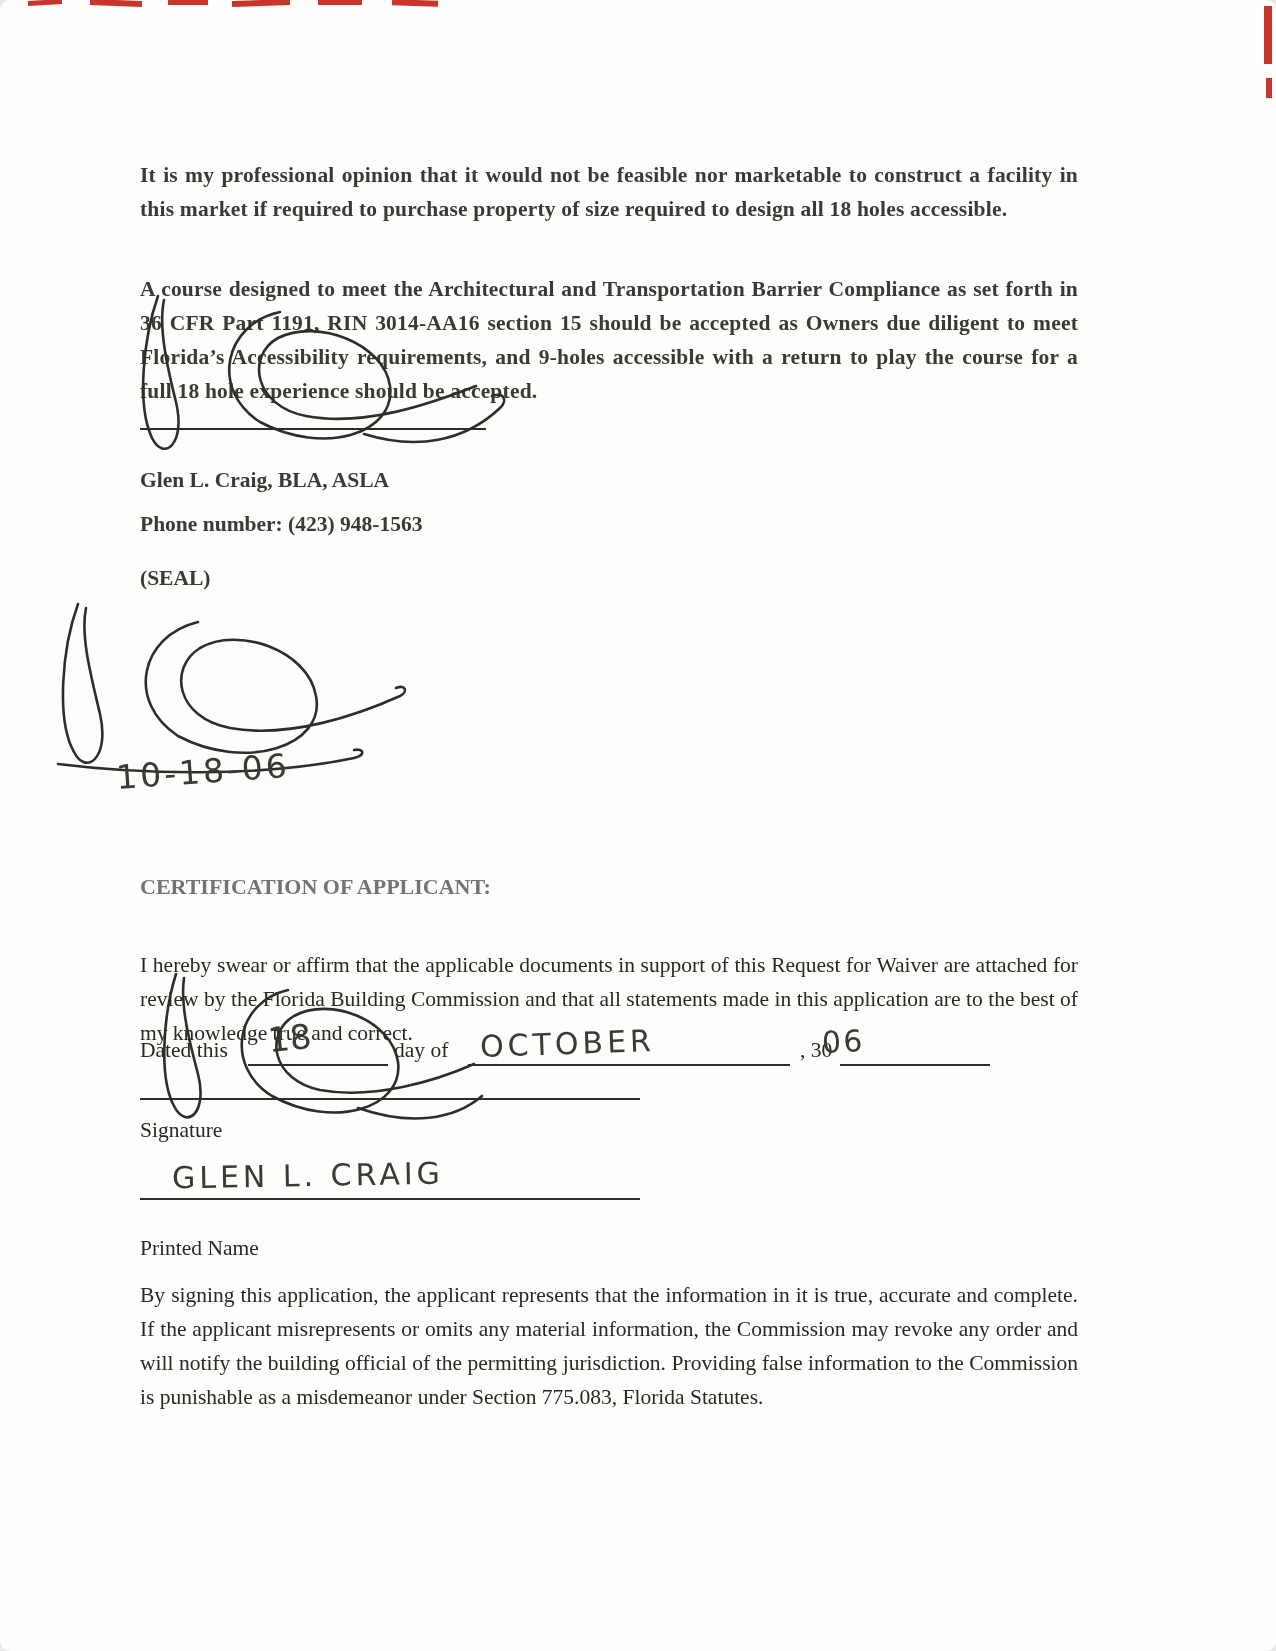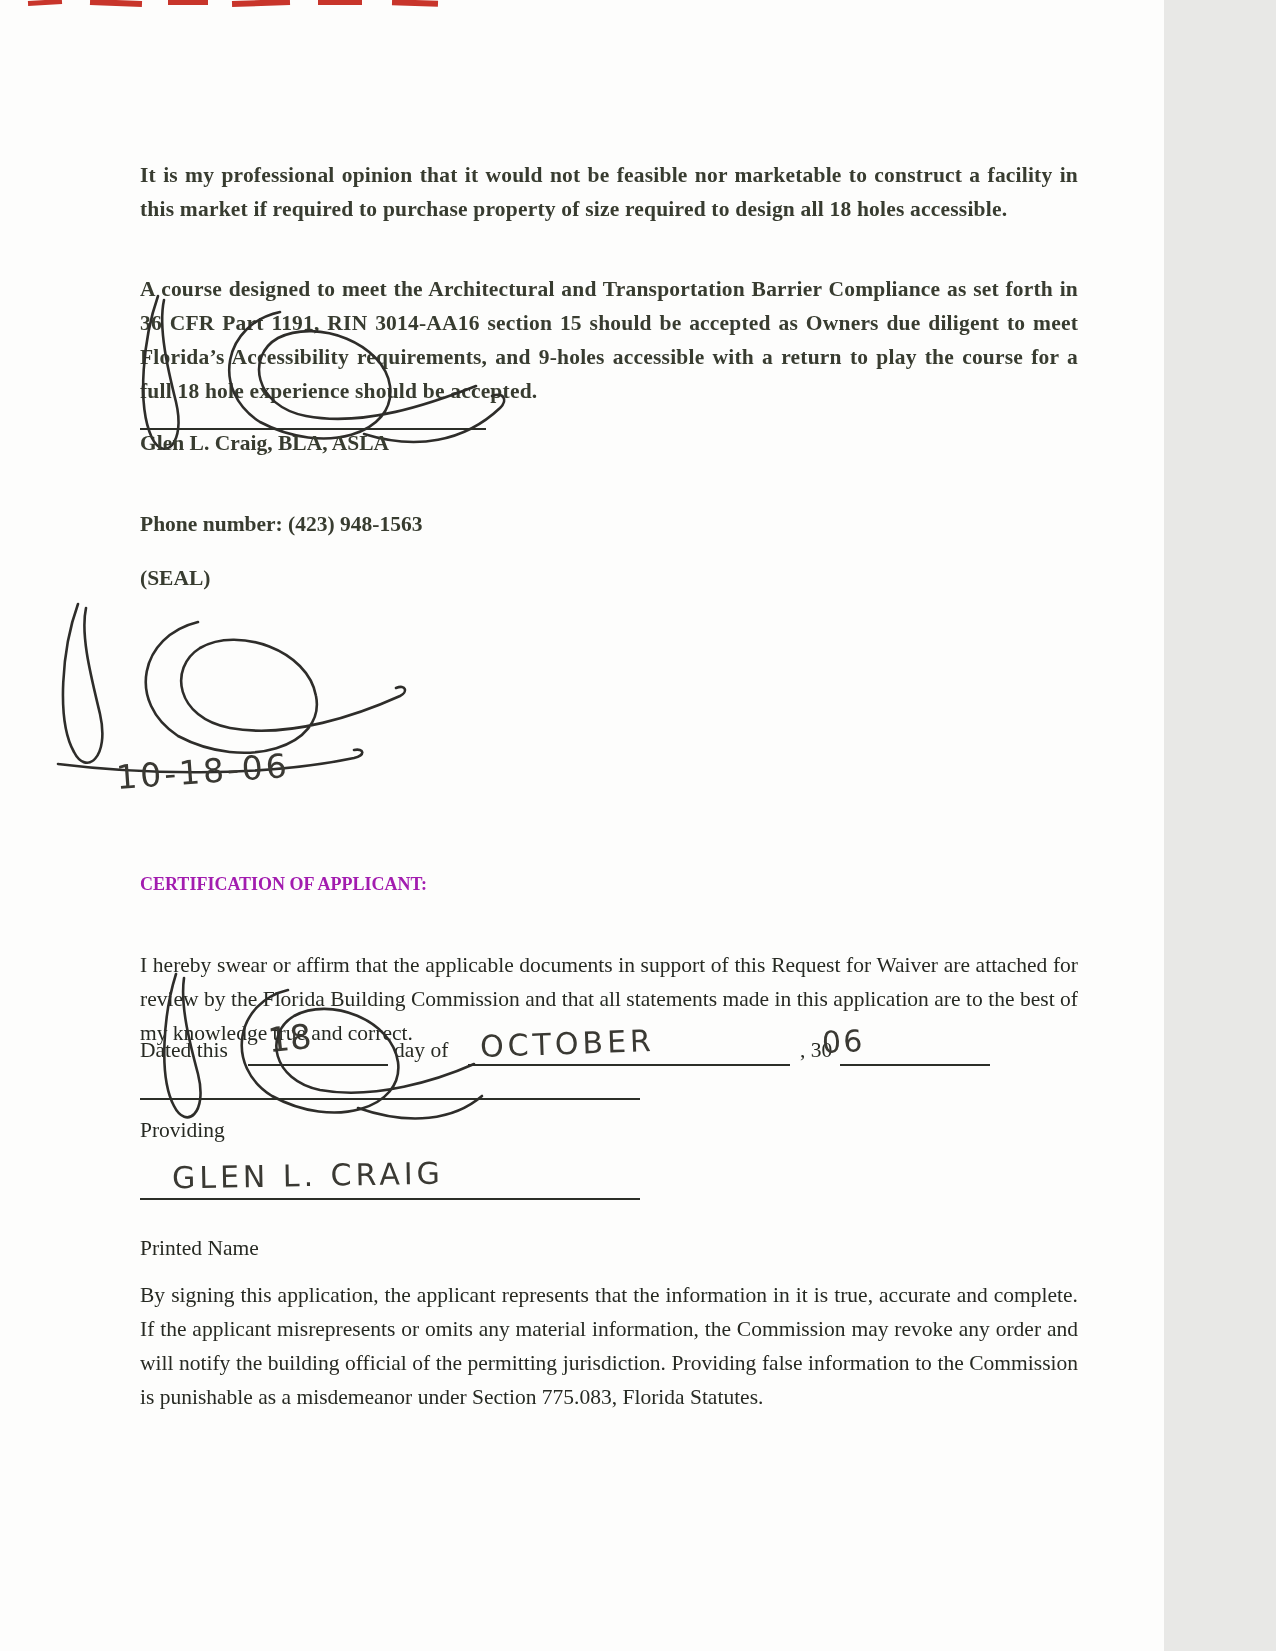--- a/index.html
+++ b/index.html
@@ -1,23 +1,24 @@
 <!DOCTYPE html>
 <html><head>
 <meta charset="utf-8">
 <style>
   html,body{margin:0;padding:0;background:#e8e8e6;}
   .page{
     position:relative;
-    width:1164px;
+    width:1276px;
     height:1651px;
     background:#fdfdfc;
     overflow:hidden;
     font-family:"Liberation Serif", serif;
     color:#272a23;
+    border-radius:10px;
   }
   .para{
     position:absolute;
     left:140px;
     width:938px;
     font-size:21.5px;
     line-height:34px;
     text-align:justify;
   }
   .para.bold{
@@ -90,35 +91,35 @@
 
   <p class="para bold" style="top:250px;">A course designed to meet the Architectural and Transportation Barrier Compliance as set forth in 36 CFR Part 1191, RIN 3014-AA16 section 15 should be accepted as Owners due diligent to meet Florida’s Accessibility requirements, and 9-holes accessible with a return to play the course for a full 18 hole experience should be accepted.</p>
 
   <svg class="sig" style="left:128px;top:292px;" width="386" height="176" viewBox="0 0 386 176">
     <path d="M30,4 C16,44 8,112 24,146 C36,170 58,152 48,110 C40,78 30,36 36,8"></path>
     <path d="M152,20 C96,32 82,98 132,130 C196,164 268,142 262,94 C256,52 190,26 150,46 C118,64 126,114 178,124 C236,135 302,112 348,94"></path>
     <path d="M236,142 C288,158 336,150 372,116 C380,108 376,100 364,104"></path>
   </svg>
 
   <div class="hline" style="left:140px;top:428px;width:346px;"></div>
-  <div class="label-bold" style="top:431px;">Glen L. Craig, BLA, ASLA</div>
+  <div class="label-bold" style="top:468px;">Glen L. Craig, BLA, ASLA</div>
 
   <div class="label-bold" style="top:512px;">Phone number: (423) 948-1563</div>
 
   <div class="label-bold" style="top:566px;">(SEAL)</div>
 
   <svg class="sig" style="left:48px;top:598px;" width="370" height="190" viewBox="0 0 370 190">
     <path d="M30,6 C14,50 8,122 26,154 C38,178 62,160 52,116 C44,82 32,38 38,10"></path>
     <path d="M150,24 C92,38 78,104 130,138 C198,174 278,148 268,98 C260,52 190,28 152,50 C120,70 128,120 182,130 C242,141 312,116 352,98 C360,94 358,86 348,90"></path>
     <path d="M10,166 C90,176 210,180 306,160 C318,157 316,150 306,152"></path>
   </svg>
 
   <div class="handwriting" style="left:116px;top:752px;font-size:33px;letter-spacing:3px;transform:rotate(-4deg);">10-18-06</div>
 
-  <div class="label-bold" style="top:874px;font-size:18px;color:#a21caf;">CERTIFICATION OF APPLICANT:</div>
+  <div class="label-bold" style="top:874px;font-size:22px;color:#737373;">CERTIFICATION OF APPLICANT:</div>
 
   <p class="para" style="top:926px;">I hereby swear or affirm that the applicable documents in support of this Request for Waiver are attached for review by the Florida Building Commission and that all statements made in this application are to the best of my knowledge true and correct.</p>
 
   <div class="dated-row">
     <span class="seg" style="left:0;">Dated this</span>
     <span class="hline" style="left:108px;top:26px;width:140px;"></span>
     <span class="seg" style="left:254px;">day of</span>
     <span class="hline" style="left:328px;top:26px;width:322px;"></span>
     <span class="seg" style="left:660px;">, 30</span>
     <span class="hline" style="left:700px;top:26px;width:150px;"></span>
@@ -128,21 +129,21 @@
   <div class="handwriting" style="left:480px;top:1026px;font-size:30px;letter-spacing:4px;transform:rotate(-2deg);">OCTOBER</div>
   <div class="handwriting" style="left:822px;top:1024px;font-size:30px;letter-spacing:2px;transform:rotate(-3deg);">06</div>
 
   <svg class="sig" style="left:148px;top:972px;" width="340" height="162" viewBox="0 0 340 162">
     <path d="M28,2 C16,40 10,104 26,134 C38,158 60,142 50,102 C42,72 32,34 36,6"></path>
     <path d="M140,18 C88,30 76,94 124,124 C186,158 256,136 250,90 C244,48 182,24 146,44 C116,62 124,108 172,118 C226,128 290,108 326,92"></path>
     <path d="M210,136 C262,154 306,148 334,124"></path>
   </svg>
 
   <div class="hline" style="left:140px;top:1098px;width:500px;"></div>
-  <div class="label-reg" style="top:1118px;">Providing</div>
+  <div class="label-reg" style="top:1118px;">Signature</div>
 
   <div class="handwriting" style="left:172px;top:1158px;font-size:30px;letter-spacing:4px;transform:rotate(-1deg);">GLEN L. CRAIG</div>
   <div class="hline" style="left:140px;top:1198px;width:500px;"></div>
   <div class="label-reg" style="top:1204px;margin-top:32px;">Printed Name</div>
 
   <p class="para" style="top:1256px;">By signing this application, the applicant represents that the information in it is true, accurate and complete. If the applicant misrepresents or omits any material information, the Commission may revoke any order and will notify the building official of the permitting jurisdiction. Providing false information to the Commission is punishable as a misdemeanor under Section 775.083, Florida Statutes.</p>
 
 </div>
 
 </body></html>

